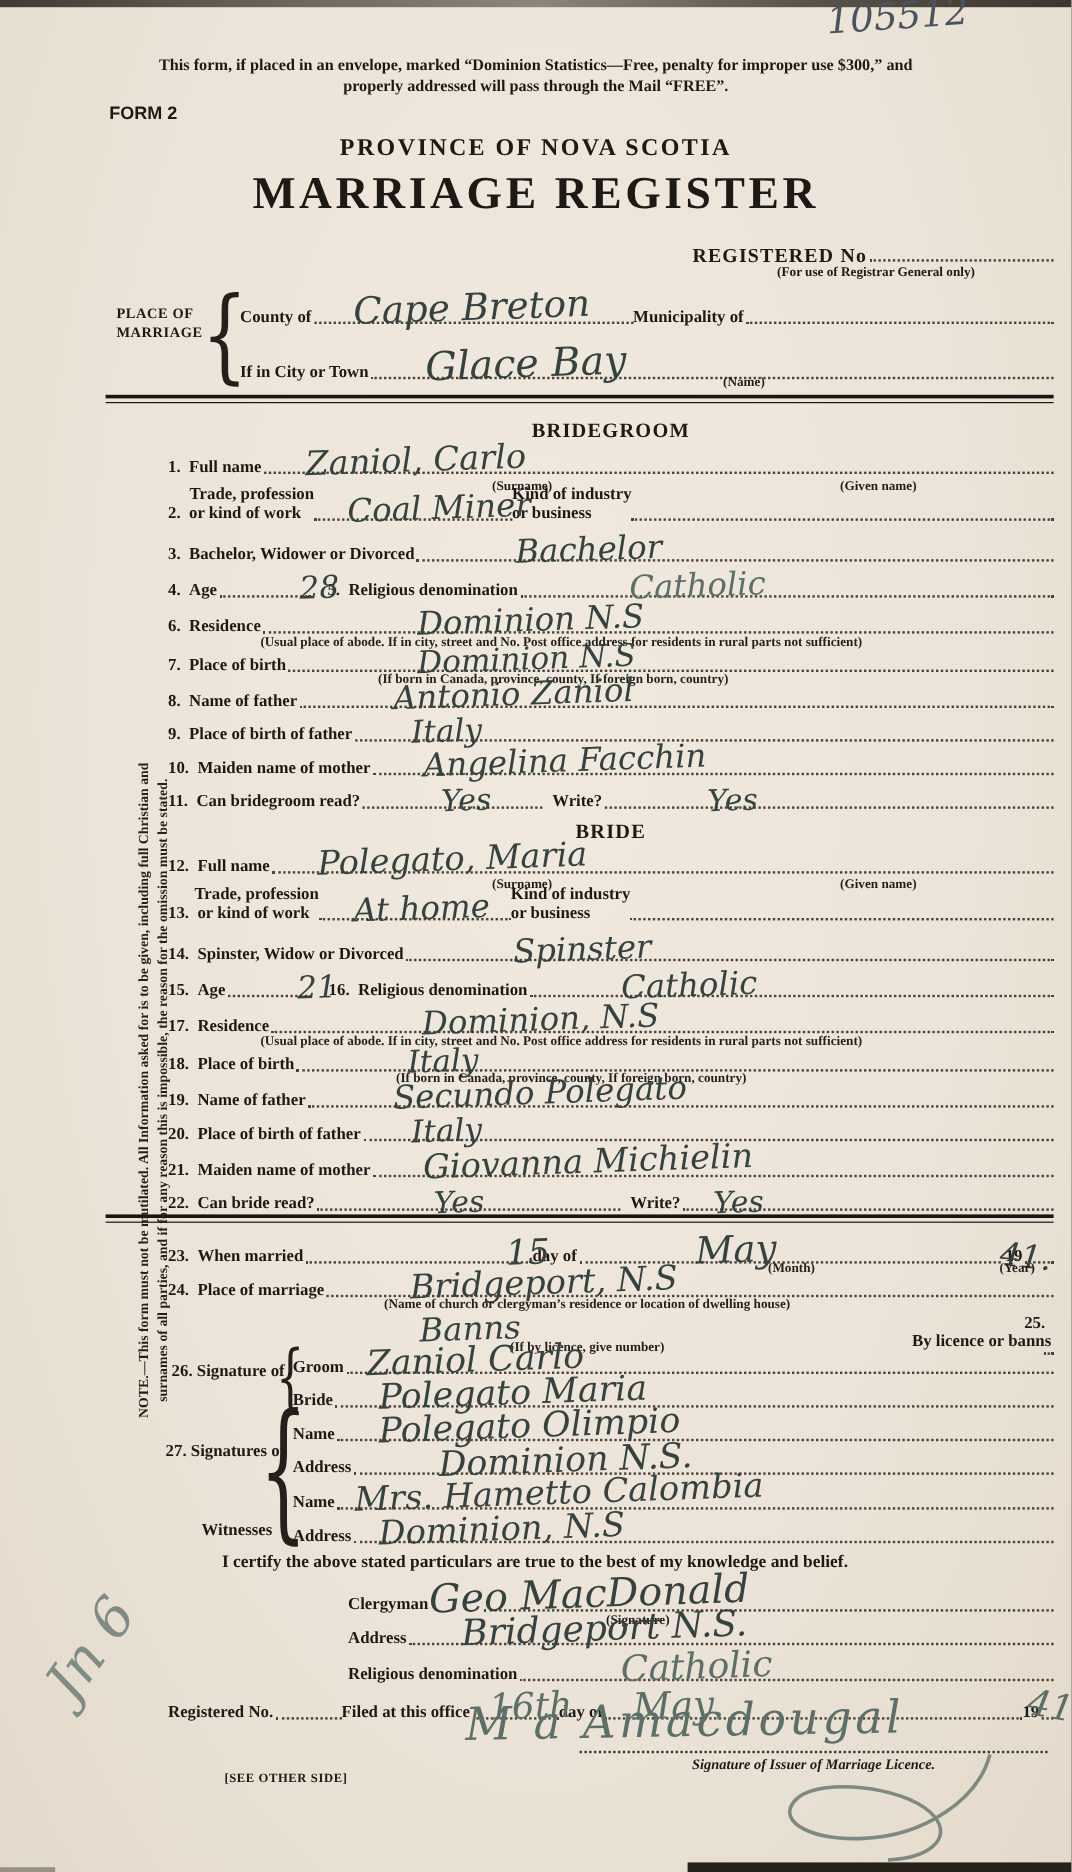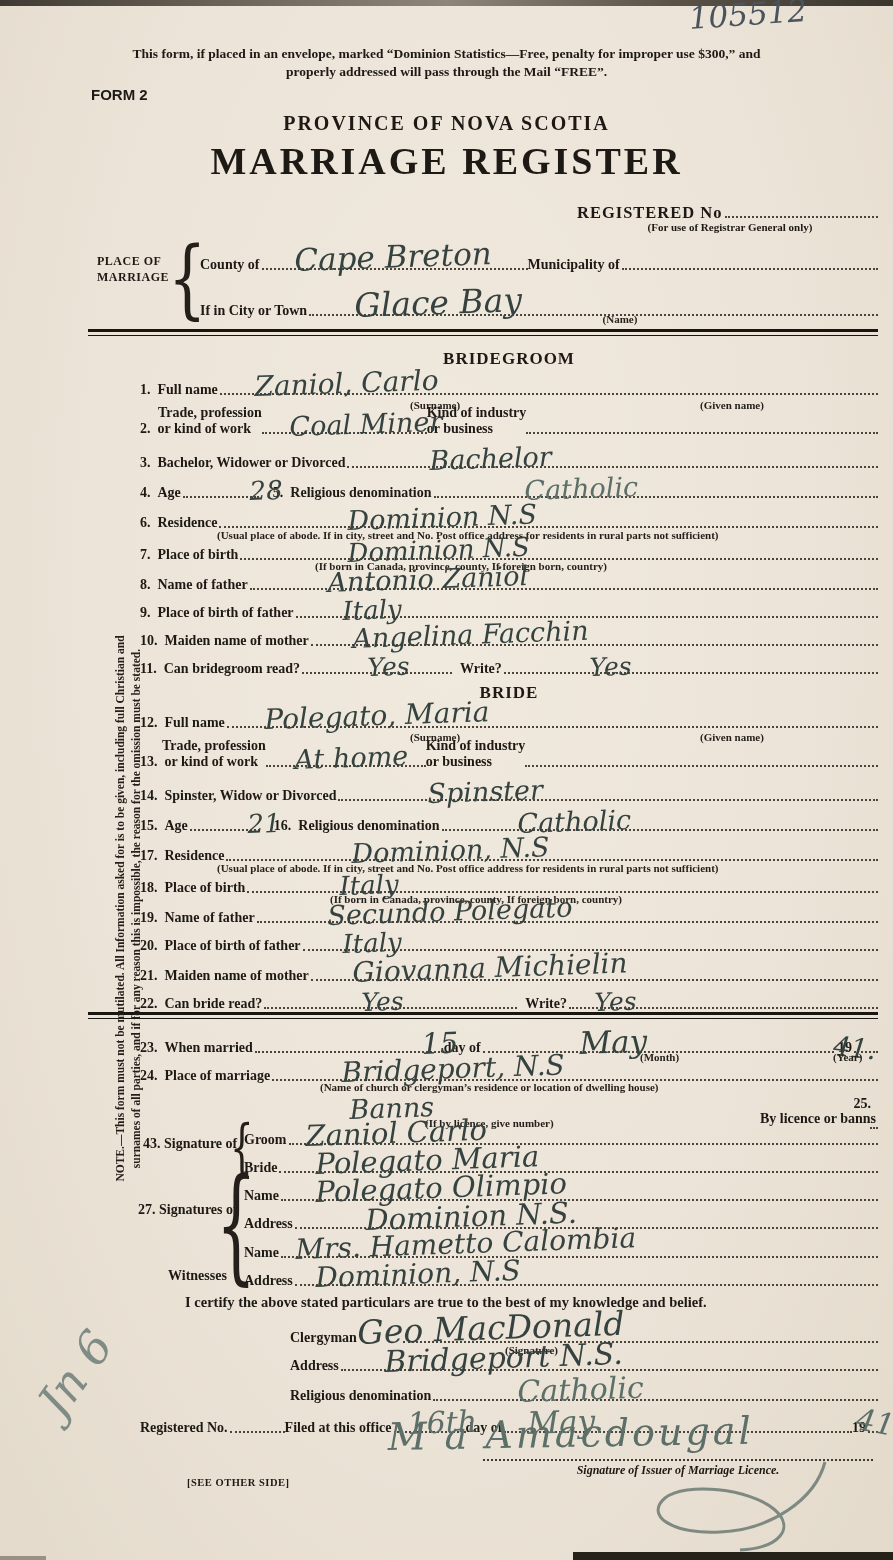--- a/index.html
+++ b/index.html
@@ -293,21 +293,21 @@
   <div class="sub" style="left:320px;top:1081px;">(Name of church or clergyman’s residence or location of dwelling house)</div>
 
   <div class="row" style="left:140px;top:1096px;width:738px;height:24px;flex-direction:column;">
     <span class="num">25.</span>
     <span class="lbl">By licence or banns</span>
     <span class="fill"></span>
     <span class="hw" style="left:210px;font-size:27px;">Banns</span>
   </div>
   <div class="sub" style="left:425px;top:1117px;">(If by licence, give number)</div>
 
-  <div class="abs b" style="left:143px;top:1136px;font-size:14px;"><span>43.</span> <span>Signature of</span></div>
+  <div class="abs b" style="left:143px;top:1136px;font-size:14px;"><span>26.</span> <span>Signature of</span></div>
   <div class="brace" style="left:230px;top:1117px;font-size:62px;transform:scale(.6,1);transform-origin:left top;">{</div>
   <div class="row" style="left:244px;top:1124px;width:634px;height:24px;">
     <span class="lbl">Groom</span>
     <span class="fill"></span>
     <span class="hw" style="left:62px;font-size:29px;">Zaniol Carlo</span>
   </div>
   <div class="row" style="left:244px;top:1152px;width:634px;height:24px;">
     <span class="lbl">Bride</span>
     <span class="fill"></span>
     <span class="hw" style="left:72px;font-size:29px;">Polegato Maria</span>

